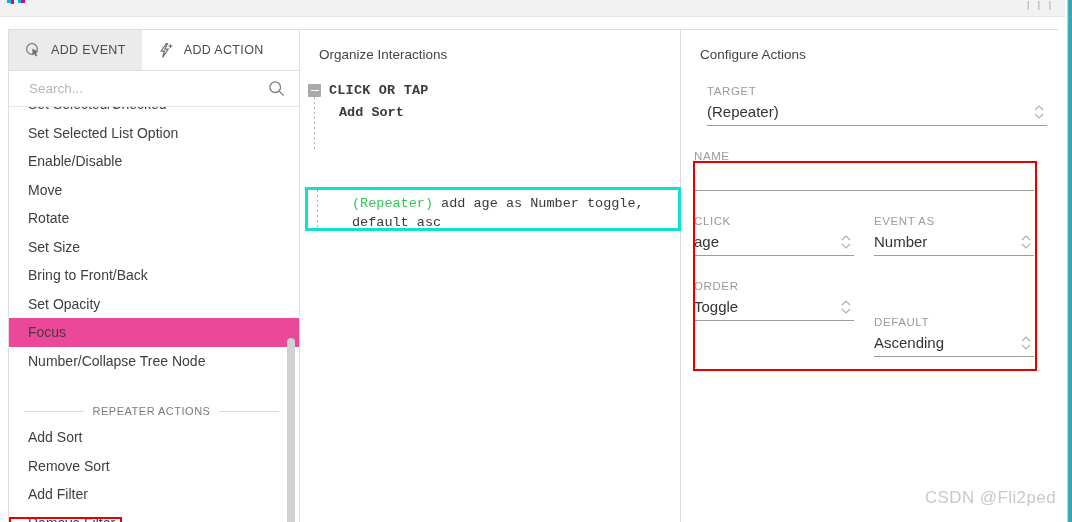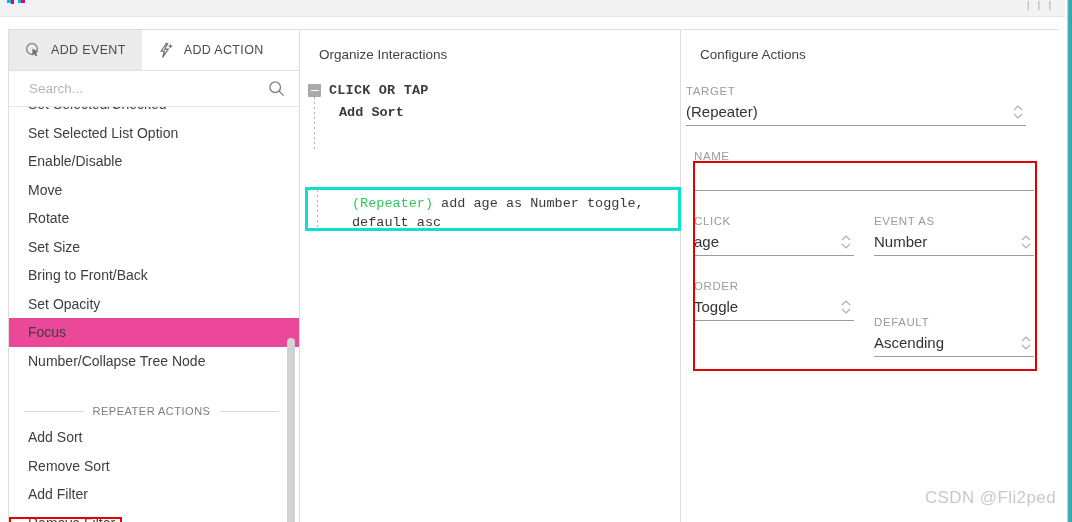--- a/index.html
+++ b/index.html
@@ -441,21 +441,21 @@
       <div id="action-detail-box">
         <span id="action-detail-dots"></span>
         <span class="repeater-tag">(Repeater)</span><span> add age as Number toggle, default asc</span>
       </div>
     </div>
   </div>
 
   <div id="right-panel">
     <div class="panel-title">Configure Actions</div>
 
-    <div class="field" style="left:4px; top:55px; width:340px;">
+    <div class="field" style="left:25px; top:55px; width:340px;">
       <div class="field-label">TARGET</div>
       <div class="field-control">
         <input class="field-value" type="text" readonly="" value="(Repeater)" style="">
         <svg class="spinner" viewBox="0 0 12 20">
           <path d="M2 8 L6 4 L10 8" fill="none" stroke="#b0b0b0" stroke-width="1.2"></path>
           <path d="M2 12 L6 16 L10 12" fill="none" stroke="#b0b0b0" stroke-width="1.2"></path>
         </svg>
       </div>
     </div>
 

